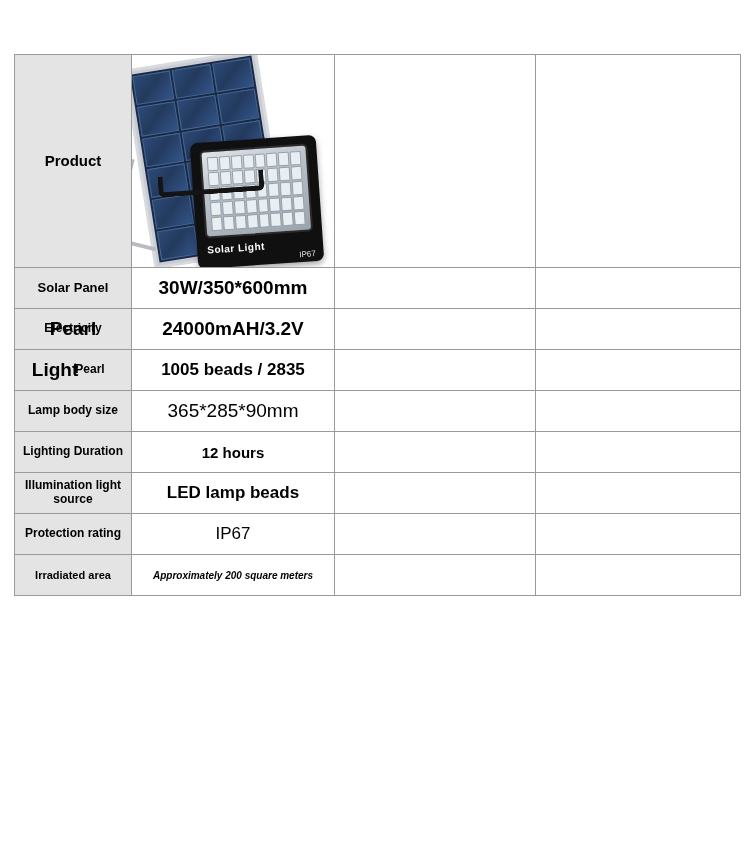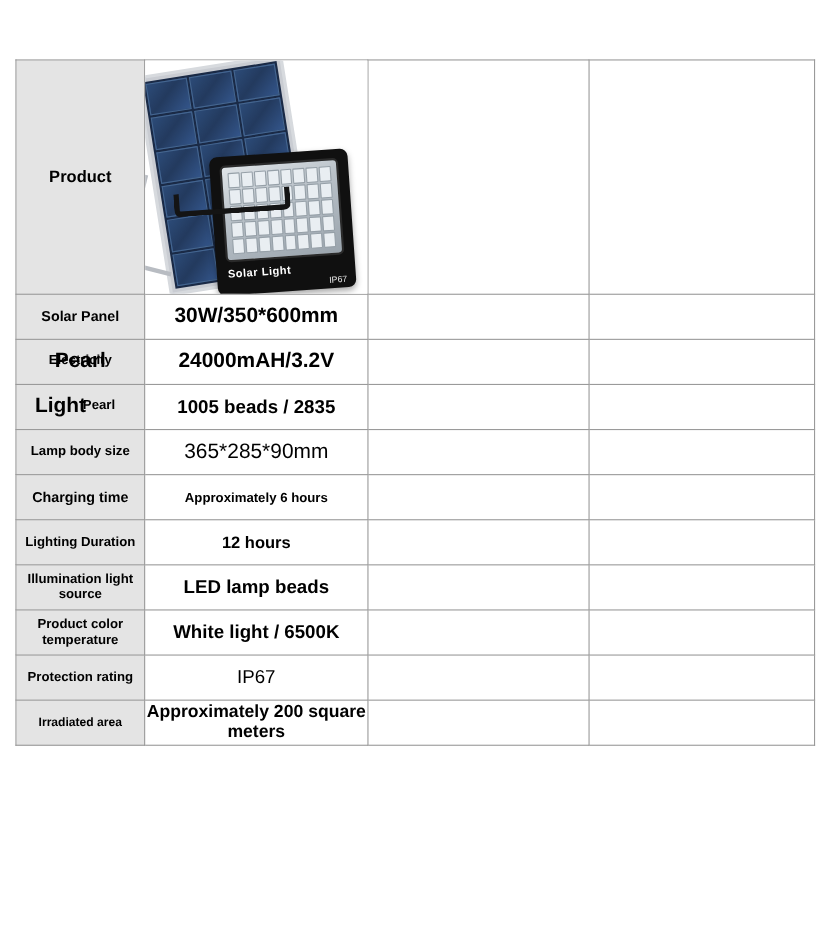--- a/index.html
+++ b/index.html
@@ -172,21 +172,21 @@
     transform: rotate(-4deg);
   }
 
   
   .t-model-label { font-size: 17px; letter-spacing: 16px; }
   .t-model-value { font-size: 19px; font-weight: normal; }
   .t-big   { font-size: 19px; font-weight: bold; }
   .t-med   { font-size: 17px; font-weight: bold; }
   .t-norm  { font-size: 15px; font-weight: bold; }
   .t-small { font-size: 12px; font-weight: bold; }
-  .t-xsmall{ font-size: 16px; font-weight: bold; }
+  .t-xsmall{ font-size: 10px; font-weight: bold; font-style: italic; }
   .t-label-lg { font-size: 15px; }
   .t-label-md { font-size: 13px; }
   .t-label-sm { font-size: 12px; }
   .t-label-xs { font-size: 11px; }
   .label-overlap {
     position: relative;
     display: block;
     line-height: 1.1;
   }
   .overlap-big {
@@ -327,47 +327,35 @@
       <td class="blank c4"></td>
     </tr>
 
     <tr class="row-h40">
       <td class="label t-label-sm">Lamp body size</td>
       <td class="value t-big" style="font-weight:normal;">365*285*90mm</td>
       <td class="blank c3"></td>
       <td class="blank c4"></td>
     </tr>
 
-    <tr class="row-h40">
-      <td class="label t-label-md">Charging time</td>
-      <td class="value t-small">Approximately 6 hours</td>
-      <td class="blank c3"></td>
-      <td class="blank c4"></td>
-    </tr>
 
     <tr class="row-h40">
       <td class="label t-label-sm">Lighting Duration</td>
       <td class="value t-norm">12 hours</td>
       <td class="blank c3"></td>
       <td class="blank c4"></td>
     </tr>
 
     <tr class="row-h40">
       <td class="label t-label-sm">Illumination light source</td>
       <td class="value t-med">LED lamp beads</td>
       <td class="blank c3"></td>
       <td class="blank c4"></td>
     </tr>
 
-    <tr class="row-h40">
-      <td class="label t-label-sm">Product color temperature</td>
-      <td class="value t-med">White light / 6500K</td>
-      <td class="blank c3"></td>
-      <td class="blank c4"></td>
-    </tr>
 
 
     <tr class="row-h40">
       <td class="label t-label-sm">Protection rating</td>
       <td class="value t-med" style="font-weight:normal;">IP67</td>
       <td class="blank c3"></td>
       <td class="blank c4"></td>
     </tr>
 
     <tr class="row-h40">

